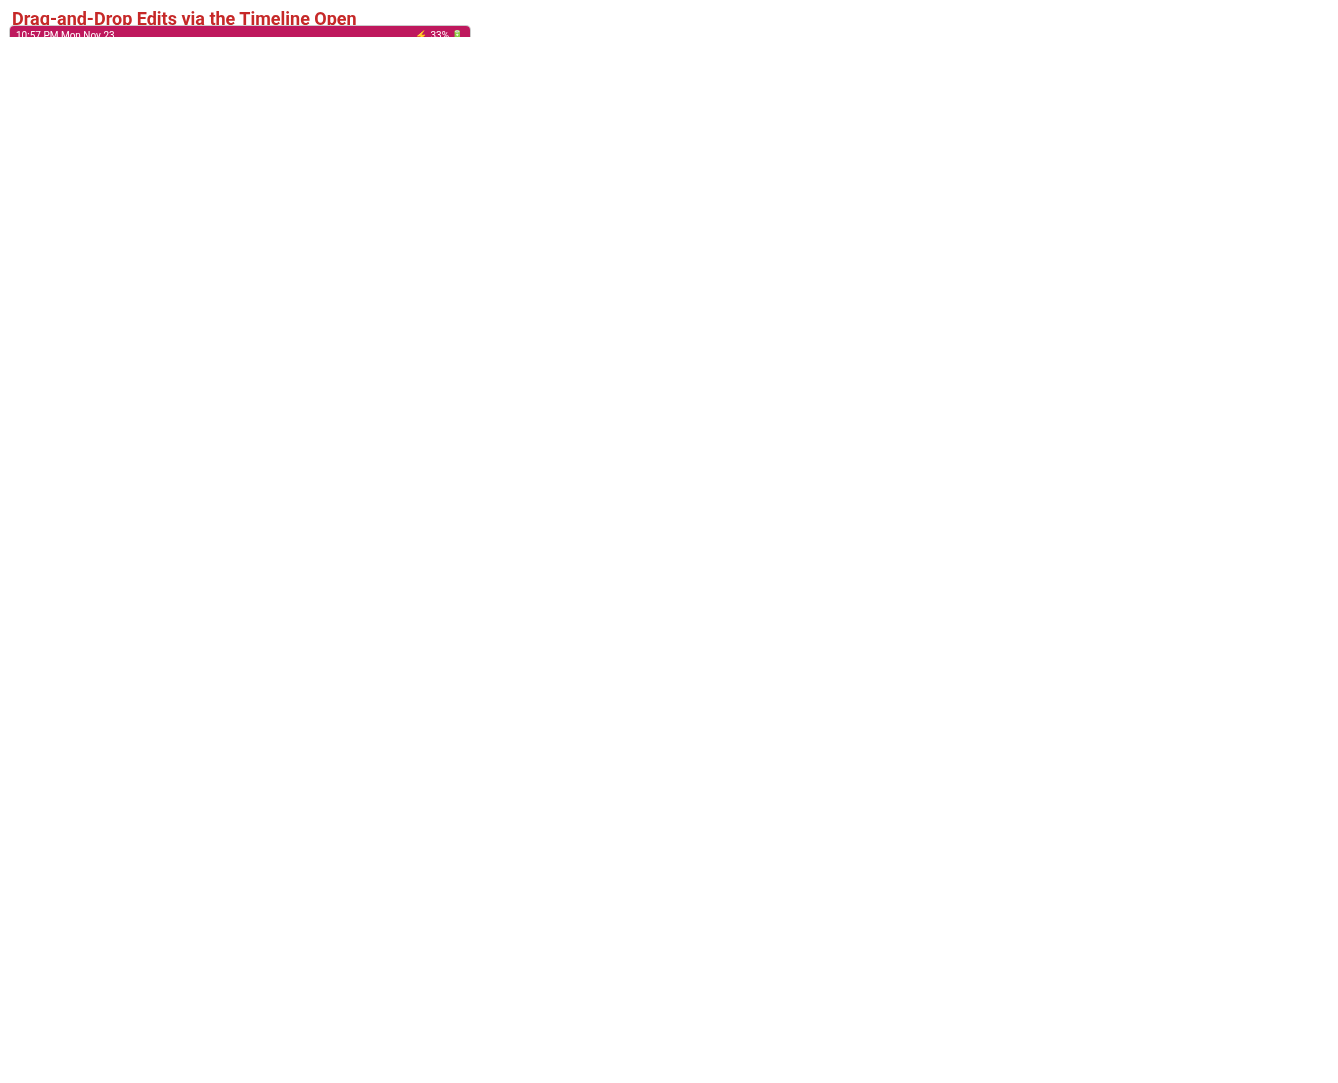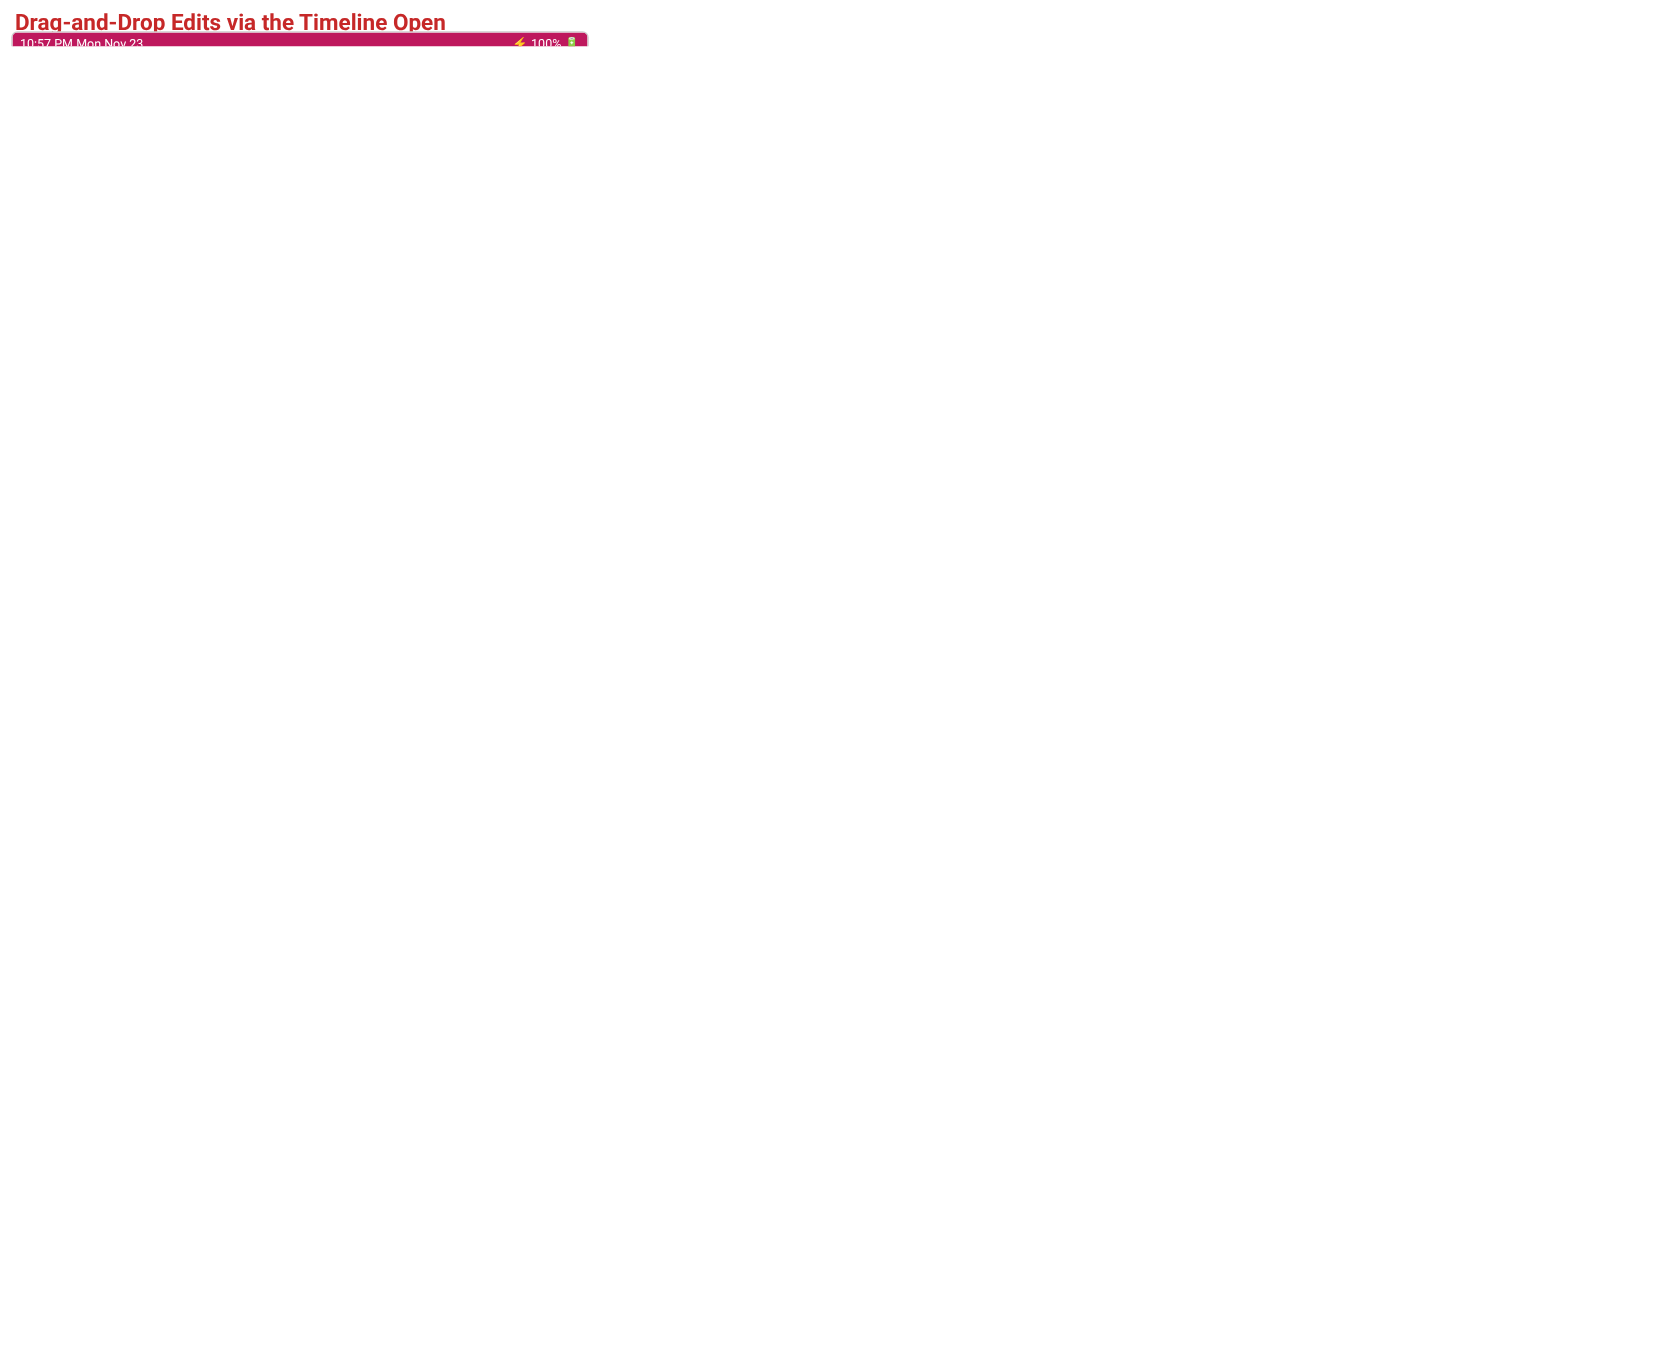--- a/index.html
+++ b/index.html
@@ -100,21 +100,21 @@
 
 <div class="side-callout">
   <p>Repositioning an Activity on the Timeline automatically populates changes in the Activity Edit form.</p><br>
   <p>Be sure to tap <b>Save</b> to save the changes in date and/or time.</p><br>
   <p>Tap <b>Cancel</b> to abandon the change.</p>
 </div>
 
 <div class="device first">
   <div class="statusbar">
     <span>10:57 PM   Mon Nov 23</span>
-    <span class="right">⚡ 100% 🔋</span>
+    <span class="right">⚡ 33% 🔋</span>
   </div>
   <div class="leftnav">
     <span class="icn">⚙</span>
     <span class="icn">🔔</span>
     <span class="icn">📋</span>
     <span class="icn">🗺</span>
     <span class="icn">👤</span>
     <span class="icn">🔗</span>
     <span class="icn">💡</span>
     <span class="icn">✕</span>

